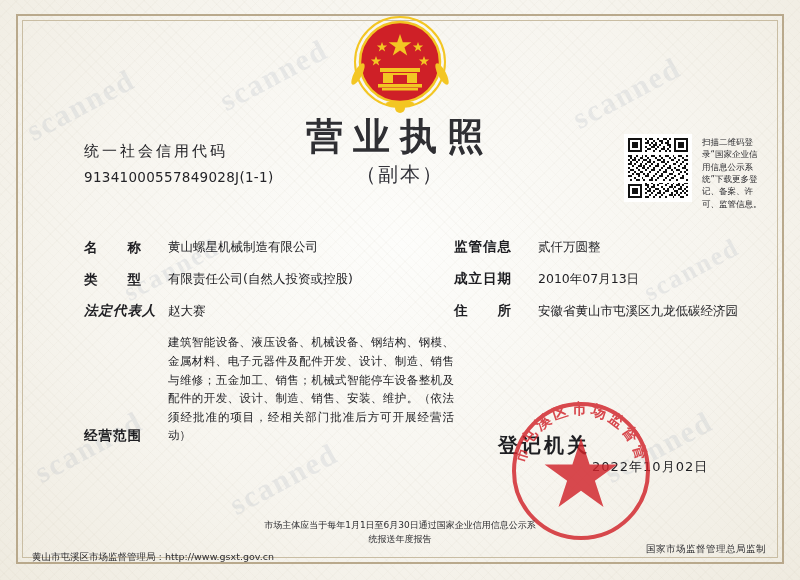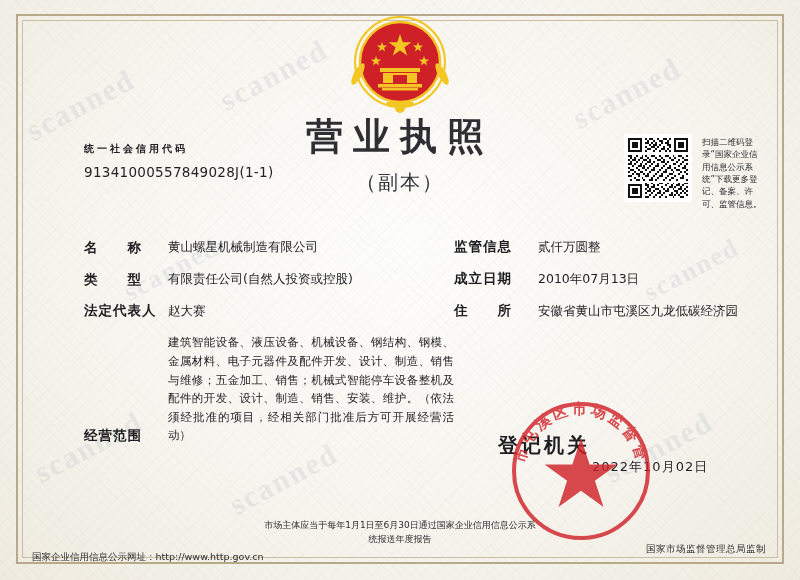--- a/index.html
+++ b/index.html
@@ -90,39 +90,39 @@
   .title {
     font-family: "DejaVu Serif", "Liberation Serif", serif;
     font-size: 37px;
     font-weight: bold;
     letter-spacing: 10px;
     color: #2f2f33;
     line-height: 1;
     text-shadow: 0 1px 0 rgba(255,255,255,0.7);
   }
   .subtitle {
-    margin-top: 14px;
+    margin-top: 6px;
     font-family: "DejaVu Serif", "Liberation Serif", serif;
     font-size: 20px;
     color: #33333a;
     letter-spacing: 2px;
   }
 
   
   .credit-block {
     position: absolute;
     left: 84px;
     top: 142px;
     width: 220px;
   }
   .credit-label {
-    font-size: 10px;
+    font-size: 15px;
     color: #232327;
     letter-spacing: 3px;
-    font-weight: bold;
+    font-weight: normal;
     font-family: "DejaVu Sans", sans-serif;
   }
   .credit-value {
     margin-top: 8px;
     font-size: 13.5px;
     color: #232327;
     letter-spacing: 0.3px;
     font-family: "DejaVu Sans", sans-serif;
   }
 
@@ -175,20 +175,21 @@
     font-weight: bold;
     color: #1e1e22;
     width: 84px;
     flex: 0 0 84px;
     letter-spacing: 1px;
     font-family: "DejaVu Sans", sans-serif;
   }
   .lbl.wide {
     width: 84px;
     flex: 0 0 84px;
+    font-style: italic;
   }
   .val {
     font-size: 12.5px;
     color: #1e1e22;
     line-height: 1.5;
     font-family: "DejaVu Sans", sans-serif;
   }
   .scope-row .val {
     width: 300px;
     font-size: 11.5px;
@@ -595,16 +596,16 @@
         <polygon fill="#d1232a" points="73,40 81.6,66.4 109.4,66.4 86.9,82.7 95.5,109.1 73,92.8 50.5,109.1 59.1,82.7 36.6,66.4 64.4,66.4"></polygon>
         <path id="sealArcTop" d="M 16 73 A 57 57 0 0 1 130 73" fill="none"></path>
         <text font-size="15" font-weight="bold" fill="#d1232a" letter-spacing="3.2" font-family="'DejaVu Sans', sans-serif">
           <textPath href="#sealArcTop" startOffset="50%" text-anchor="middle">黄山市屯溪区市场监督管理局</textPath>
         </text>
       </g>
     </svg>
   </div>
 
   <div class="footer-note">市场主体应当于每年1月1日至6月30日通过国家企业信用信息公示系统报送年度报告</div>
-  <div class="footer-left">国家企业信用信息公示网址：http://www.http.gov.cn</div>
+  <div class="footer-left">黄山市屯溪区市场监督管理局：http://www.gsxt.gov.cn</div>
   <div class="footer-right">国家市场监督管理总局监制</div>
 
 </div>
 
 </body></html>

